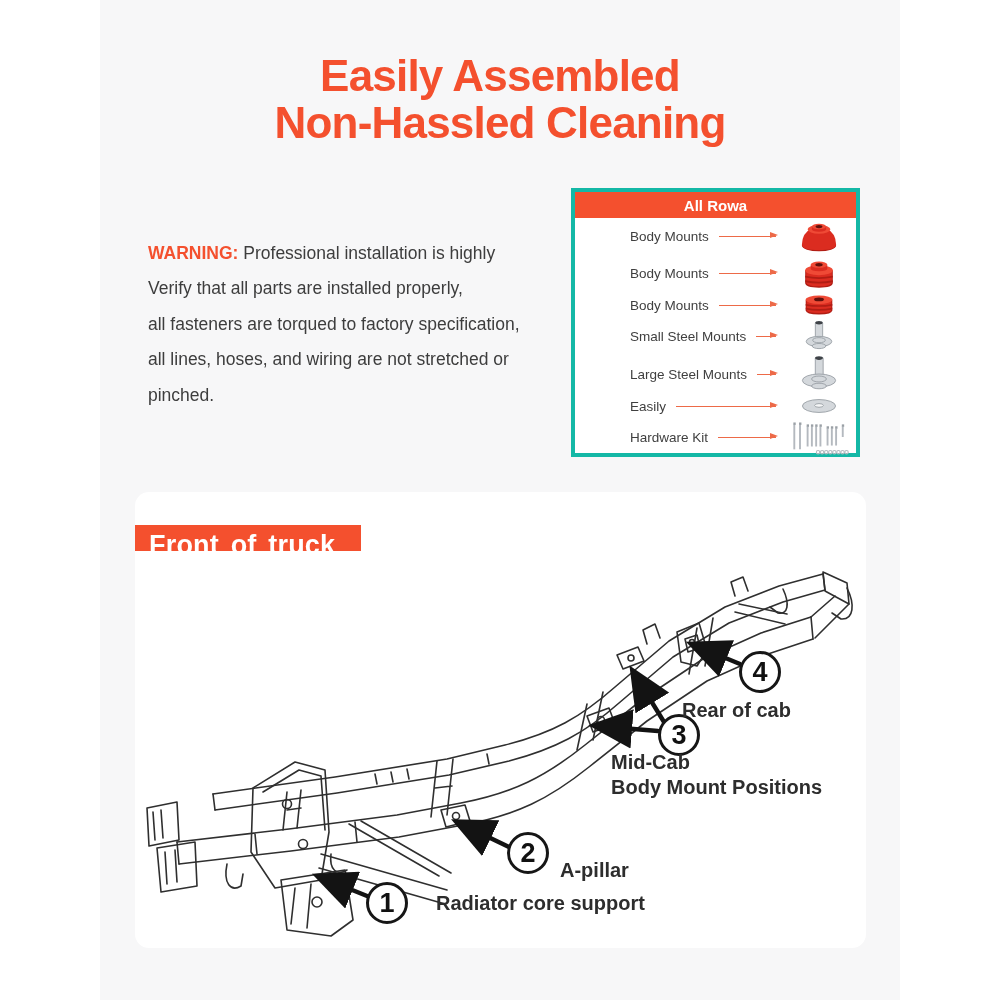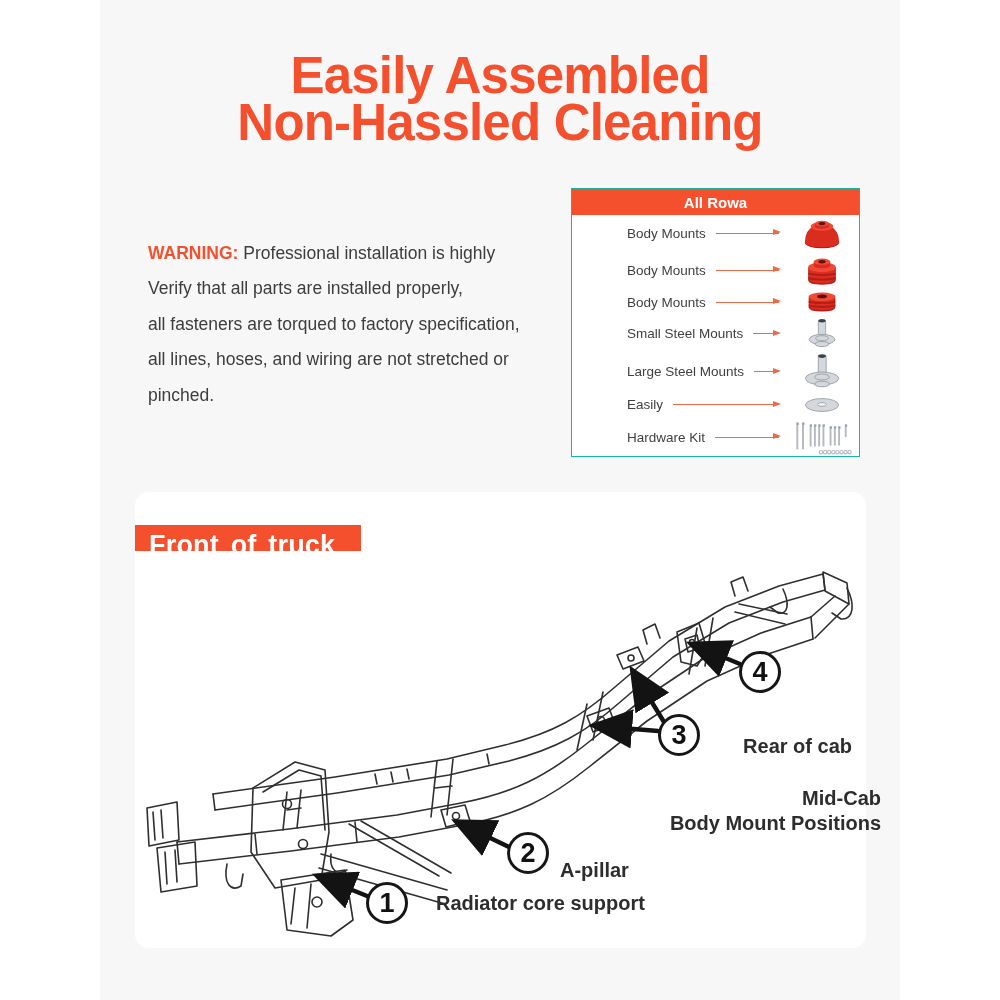--- a/index.html
+++ b/index.html
@@ -17,30 +17,30 @@
     --band:#F7F7F8;
   }
   *{margin:0;padding:0;box-sizing:border-box;}
   html,body{width:1000px;background:#ffffff;}
   body{font-family:"Liberation Sans", sans-serif;}
   .canvas{position:relative;width:1000px;height:1000px;background:#ffffff;overflow:hidden;}
   .band{position:absolute;left:100px;top:0;width:800px;height:1000px;background:var(--band);}
 
   
   .title{position:absolute;left:100px;top:52px;width:800px;text-align:center;
-    color:var(--accent);font-weight:bold;font-size:51px;line-height:47px;letter-spacing:-0.8px;}
+    color:var(--accent);font-weight:bold;font-size:44px;line-height:47px;letter-spacing:-0.8px;}
 
   
   .warning{position:absolute;left:148px;top:236px;width:430px;
     font-size:17.5px;line-height:35.4px;color:var(--text);}
   .warning .wlabel{color:var(--accent);font-weight:bold;}
 
   
   .ptable{position:absolute;left:571px;top:188px;width:289px;height:269px;
-    background:#ffffff;border:1px solid #14b8a6;display:flex;flex-direction:column;}
+    background:#ffffff;border:4px solid #14b8a6;display:flex;flex-direction:column;}
   .ptable .phead{height:26px;background:var(--accent);color:#ffffff;font-weight:bold;
     font-size:15px;display:flex;align-items:center;justify-content:center;flex:none;}
   .prow{flex:1;display:flex;align-items:center;padding-left:22px;}
   .plabel{font-size:13.5px;color:#3F3F3F;white-space:nowrap;margin-left:33px;}
   .parrow{flex:1;height:0;border-top:1.5px solid var(--arrow);position:relative;margin:0 12px 0 10px;}
   .parrow::after{content:'';position:absolute;right:-2px;top:-4.5px;width:0;height:0;
     border-left:8px solid var(--arrow);border-top:3.8px solid transparent;border-bottom:3.8px solid transparent;}
   .picon{width:62px;flex:none;display:flex;align-items:center;justify-content:center;margin-right:6px;}
   .f-red{fill:var(--part-red);}
   .f-redd{fill:var(--part-red-dark);}
@@ -55,21 +55,21 @@
     background:#ffffff;border-radius:14px;}
   .frame-svg{position:absolute;left:0;top:0;width:731px;height:456px;}
   .badge{position:absolute;left:0;top:33px;height:26px;background:var(--accent);
     color:#ffffff;font-weight:bold;font-size:27px;line-height:41px;
     padding:0 26px 0 14px;letter-spacing:0.2px;word-spacing:4px;}
   .callout-circle{position:absolute;width:42px;height:42px;border-radius:50%;
     background:#ffffff;border:3px solid #161616;color:#111111;
     display:flex;align-items:center;justify-content:center;
     font-size:27px;font-weight:bold;}
   .dlabel{position:absolute;font-size:20px;font-weight:bold;color:#2D2D2D;white-space:nowrap;}
-  .dlabel.center{text-align:right;line-height:25px;margin-top:36px;}
+  .dlabel.center{text-align:left;line-height:25px;}
 </style>
 </head>
 <body>
 
 <div class="canvas">
   <div class="band"></div>
 
   <div class="title">
     <div>Easily Assembled</div>
     <div>Non-Hassled Cleaning</div>

